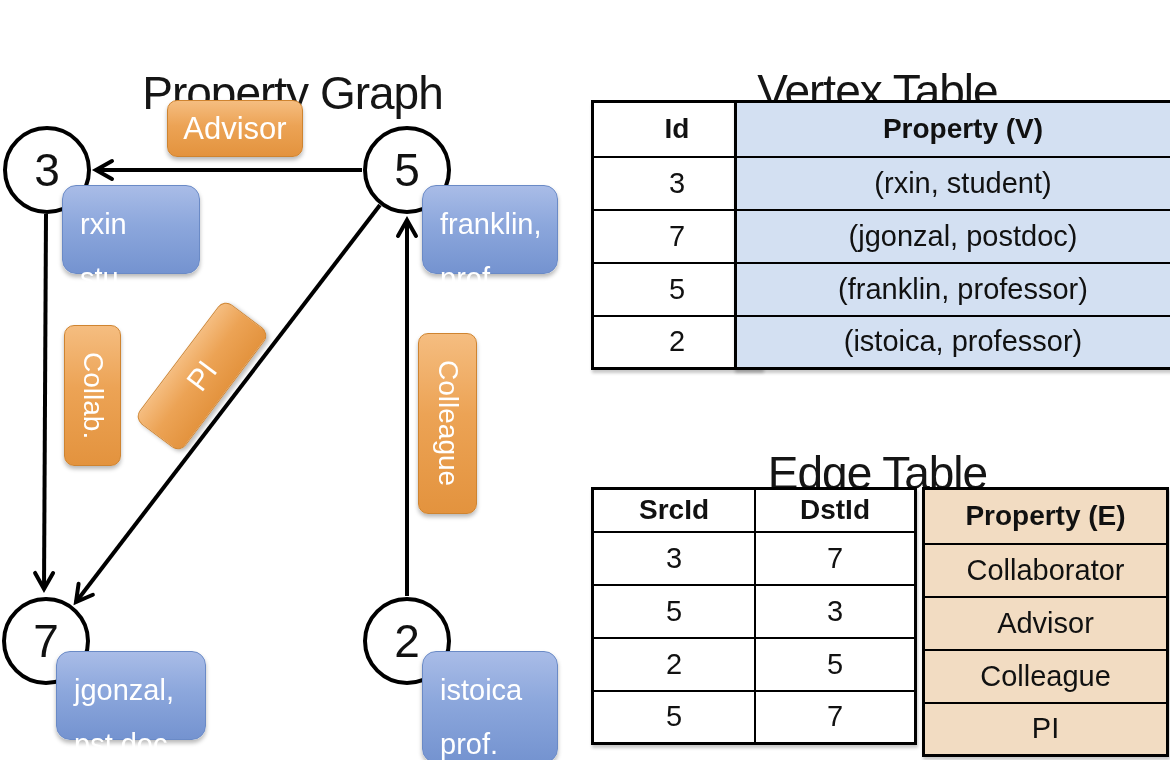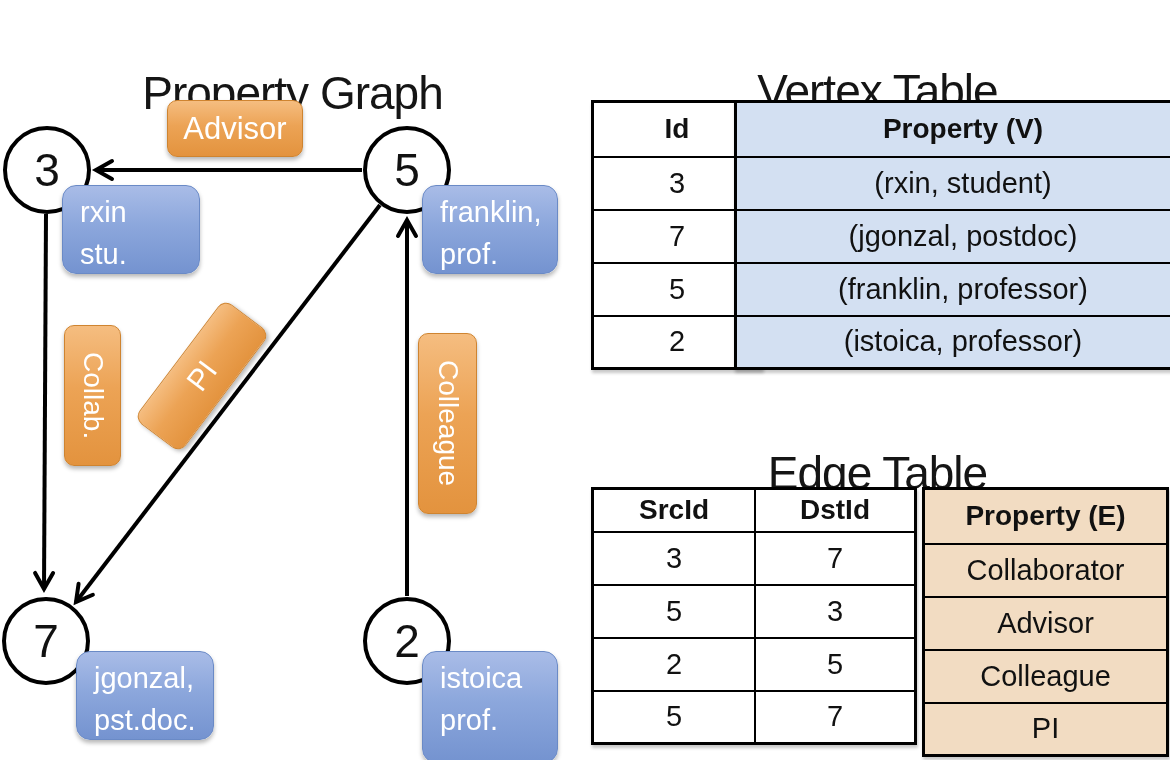--- a/index.html
+++ b/index.html
@@ -33,21 +33,21 @@
     font-size:30px;
   }
   .elabel.vertical{writing-mode:vertical-rl;font-size:28px;}
   
   .vbox{
     position:absolute;z-index:5;border-radius:14px;box-sizing:border-box;
     background:linear-gradient(180deg,#a9bce7 0%,#8ca7dc 45%,#7493d0 100%);
     border:1px solid #6a8ac6;box-shadow:0 3px 4px rgba(0,0,0,0.28);
     color:#fff;font-size:29px;line-height:42px;padding:5px 0 0 17px;
   }
-  .vbox span{display:block;}
+  .vbox span{display:block;margin-top:12px;}
 
   
   table{border-collapse:collapse;position:absolute;table-layout:fixed;
     box-shadow:1px 3px 3px rgba(0,0,0,0.22);background:#fff;}
   td{border:2.5px solid #000;text-align:center;vertical-align:middle;
     font-size:29px;padding:0;overflow:hidden;white-space:nowrap;}
   tr.hdr td{font-weight:700;font-size:28px;}
   .bluecell{background:#d3e0f2;}
   .tancell{background:#f2dcc2;}
 </style>
@@ -91,21 +91,21 @@
   <div class="elabel vertical" style="left:418px;top:333px;width:59px;height:181px;">Colleague</div>
 
   <div class="vbox" style="left:62px;top:185px;width:138px;height:89px;">
     <span>rxin</span>
     <span>stu.</span>
   </div>
   <div class="vbox" style="left:422px;top:185px;width:136px;height:89px;">
     <span>franklin,</span>
     <span>prof.</span>
   </div>
-  <div class="vbox" style="left:76px;top:651px;width:138px;height:89px;">
+  <div class="vbox" style="left:56px;top:651px;width:150px;height:89px;">
     <span>jgonzal,</span>
     <span>pst.doc.</span>
   </div>
   <div class="vbox" style="left:422px;top:651px;width:136px;height:112px;">
     <span>istoica</span>
     <span>prof.</span>
   </div>
 
   <table style="left:591px;top:100px;width:172px;border:3px solid #000;">
     <tbody>

